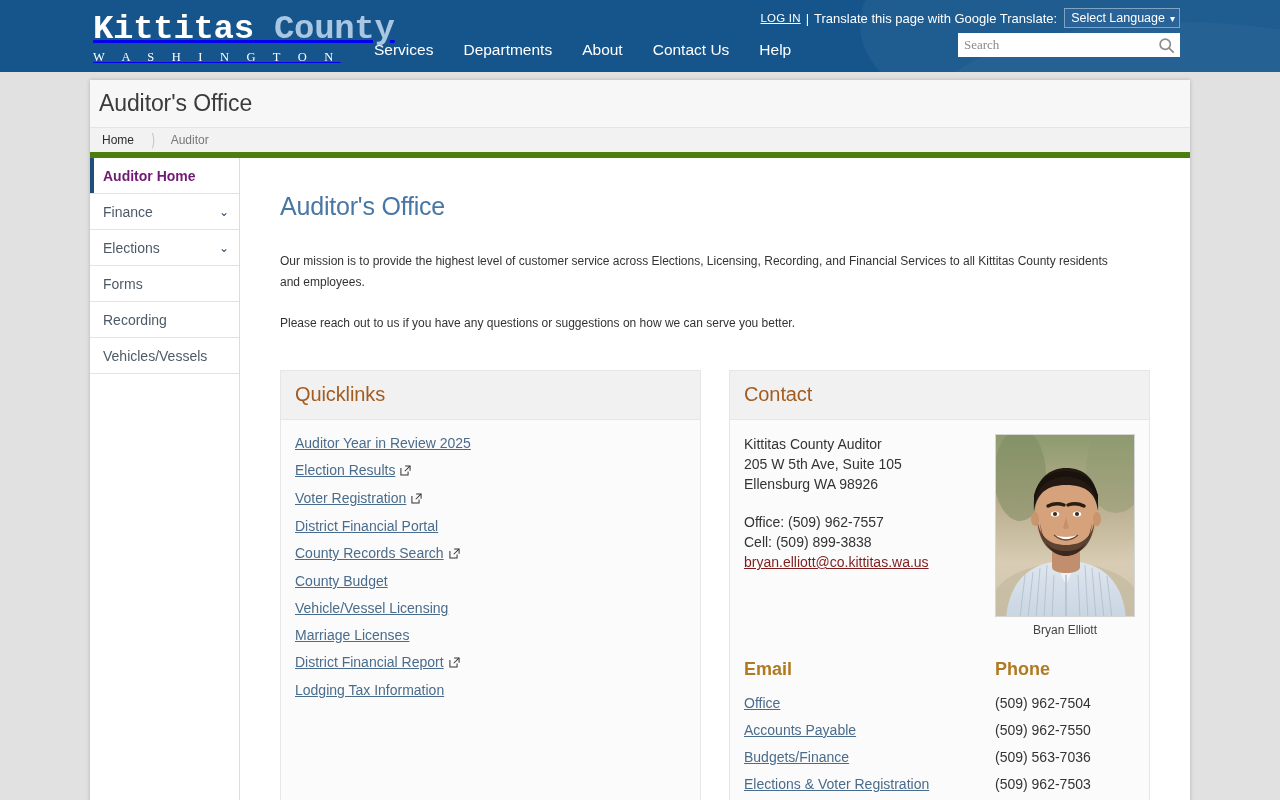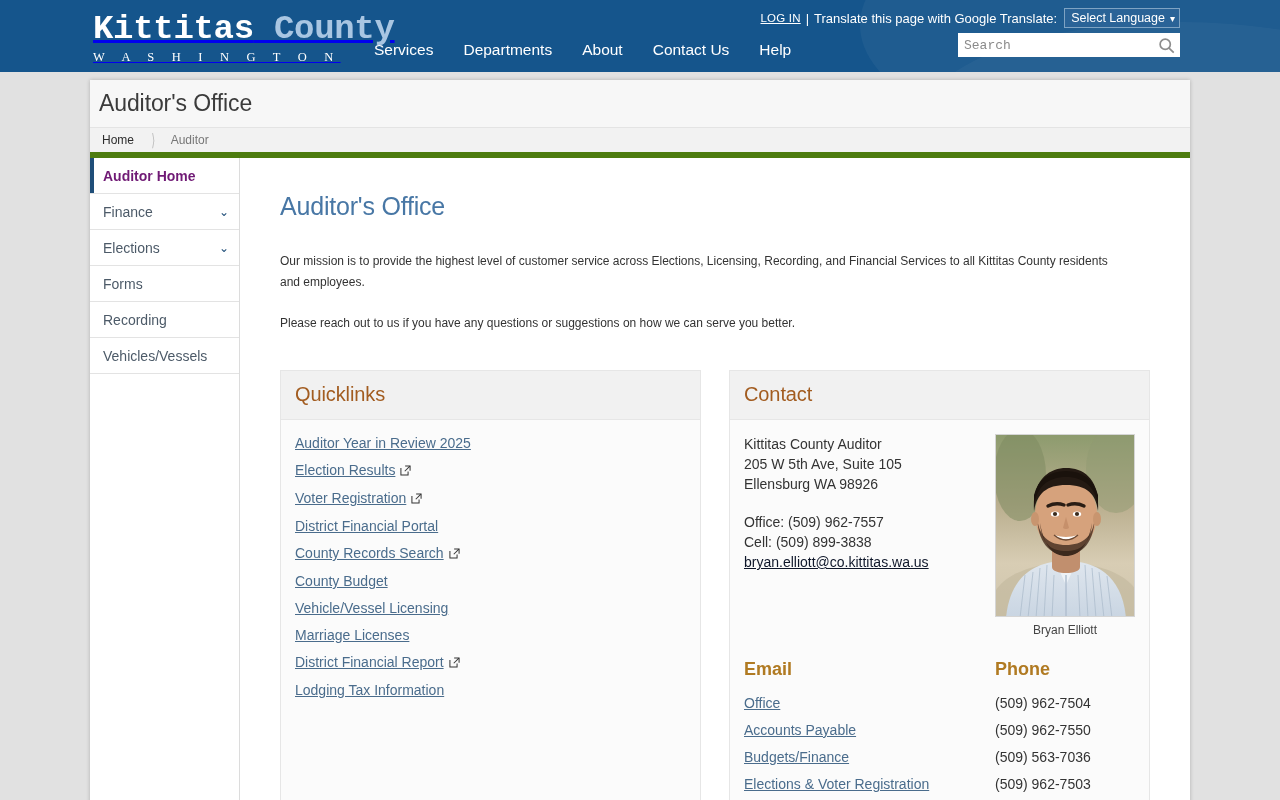--- a/index.html
+++ b/index.html
@@ -123,21 +123,21 @@
     background: #ffffff;
     display: flex;
     align-items: center;
   }
   .searchbox input {
     flex: 1;
     border: 0;
     outline: none;
     height: 22px;
     padding: 0 6px;
-    font-family: Liberation Mono, monospace;
+    font-family: Liberation Serif, serif;
     font-size: 13px;
     color: #444;
     background: transparent;
   }
   .searchbox input::placeholder { color: #8a8a8a; }
   .search-btn {
     width: 28px; height: 24px;
     border: 0; background: transparent;
     cursor: pointer;
     display: flex; align-items: center; justify-content: center;
@@ -300,21 +300,21 @@
   }
   .contact-text { flex: 1; }
   .contact-text p {
     margin: 0 0 0 0;
     font-size: 14px;
     line-height: 20px;
     color: #333;
   }
   .contact-text p.spaced { margin-top: 18px; }
   .contact-text a {
-    color: #0f172a;
+    color: #7f1d1d;
     text-decoration: underline;
     font-size: 14px;
   }
   .photo-col { width: 140px; flex: 0 0 140px; text-align: center; }
   .photo {
     width: 140px; height: 183px;
     border: 1px solid #d5d5d5;
     overflow: hidden;
     position: relative;
     background: #c9bda8;

